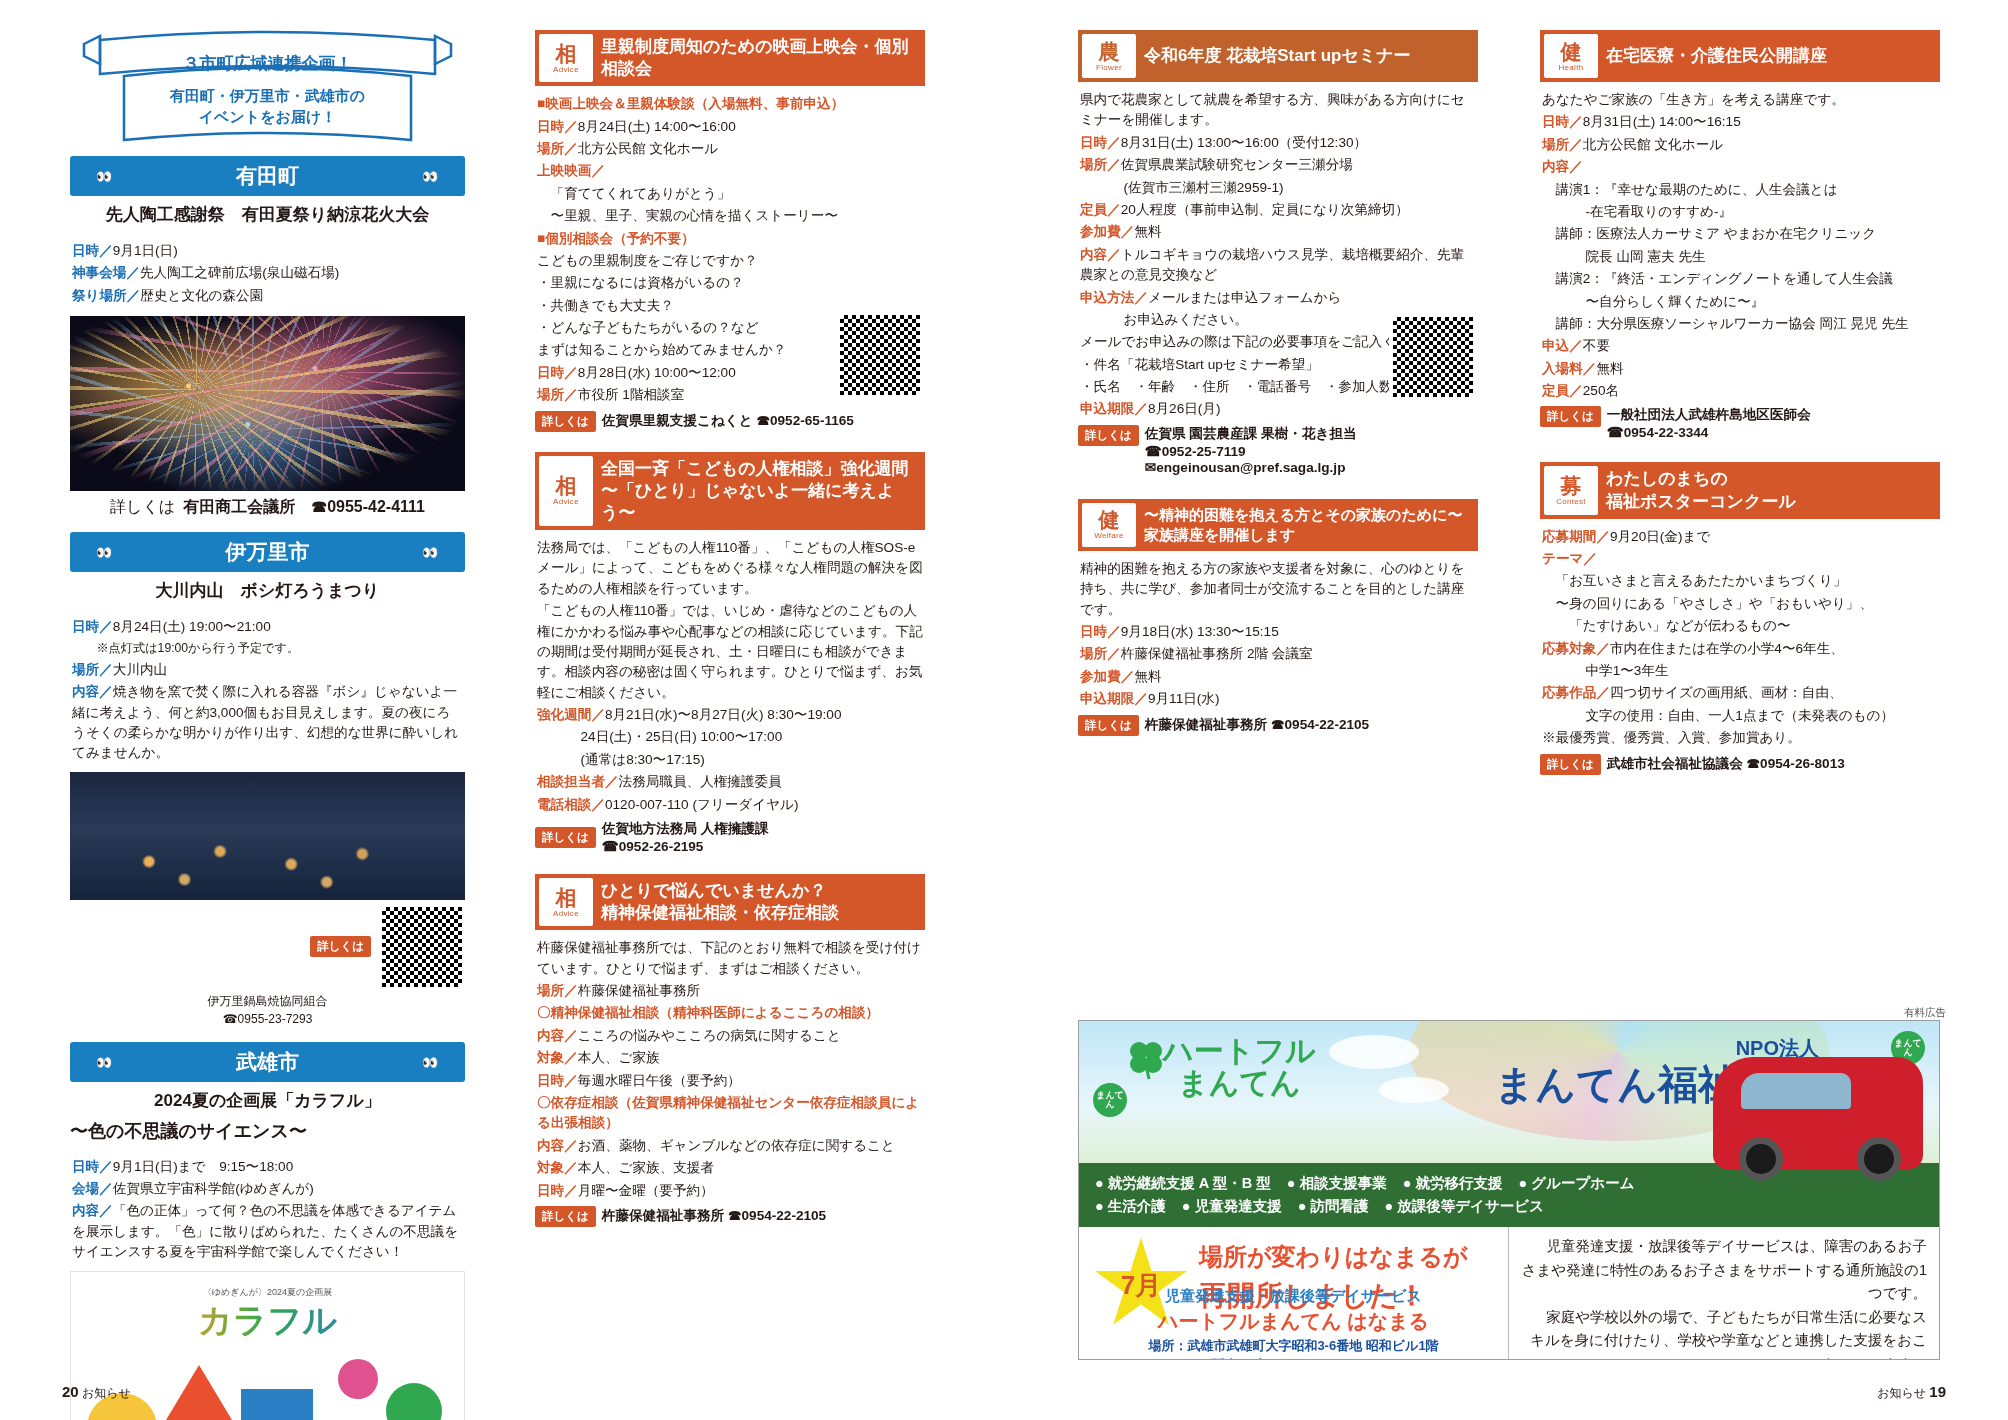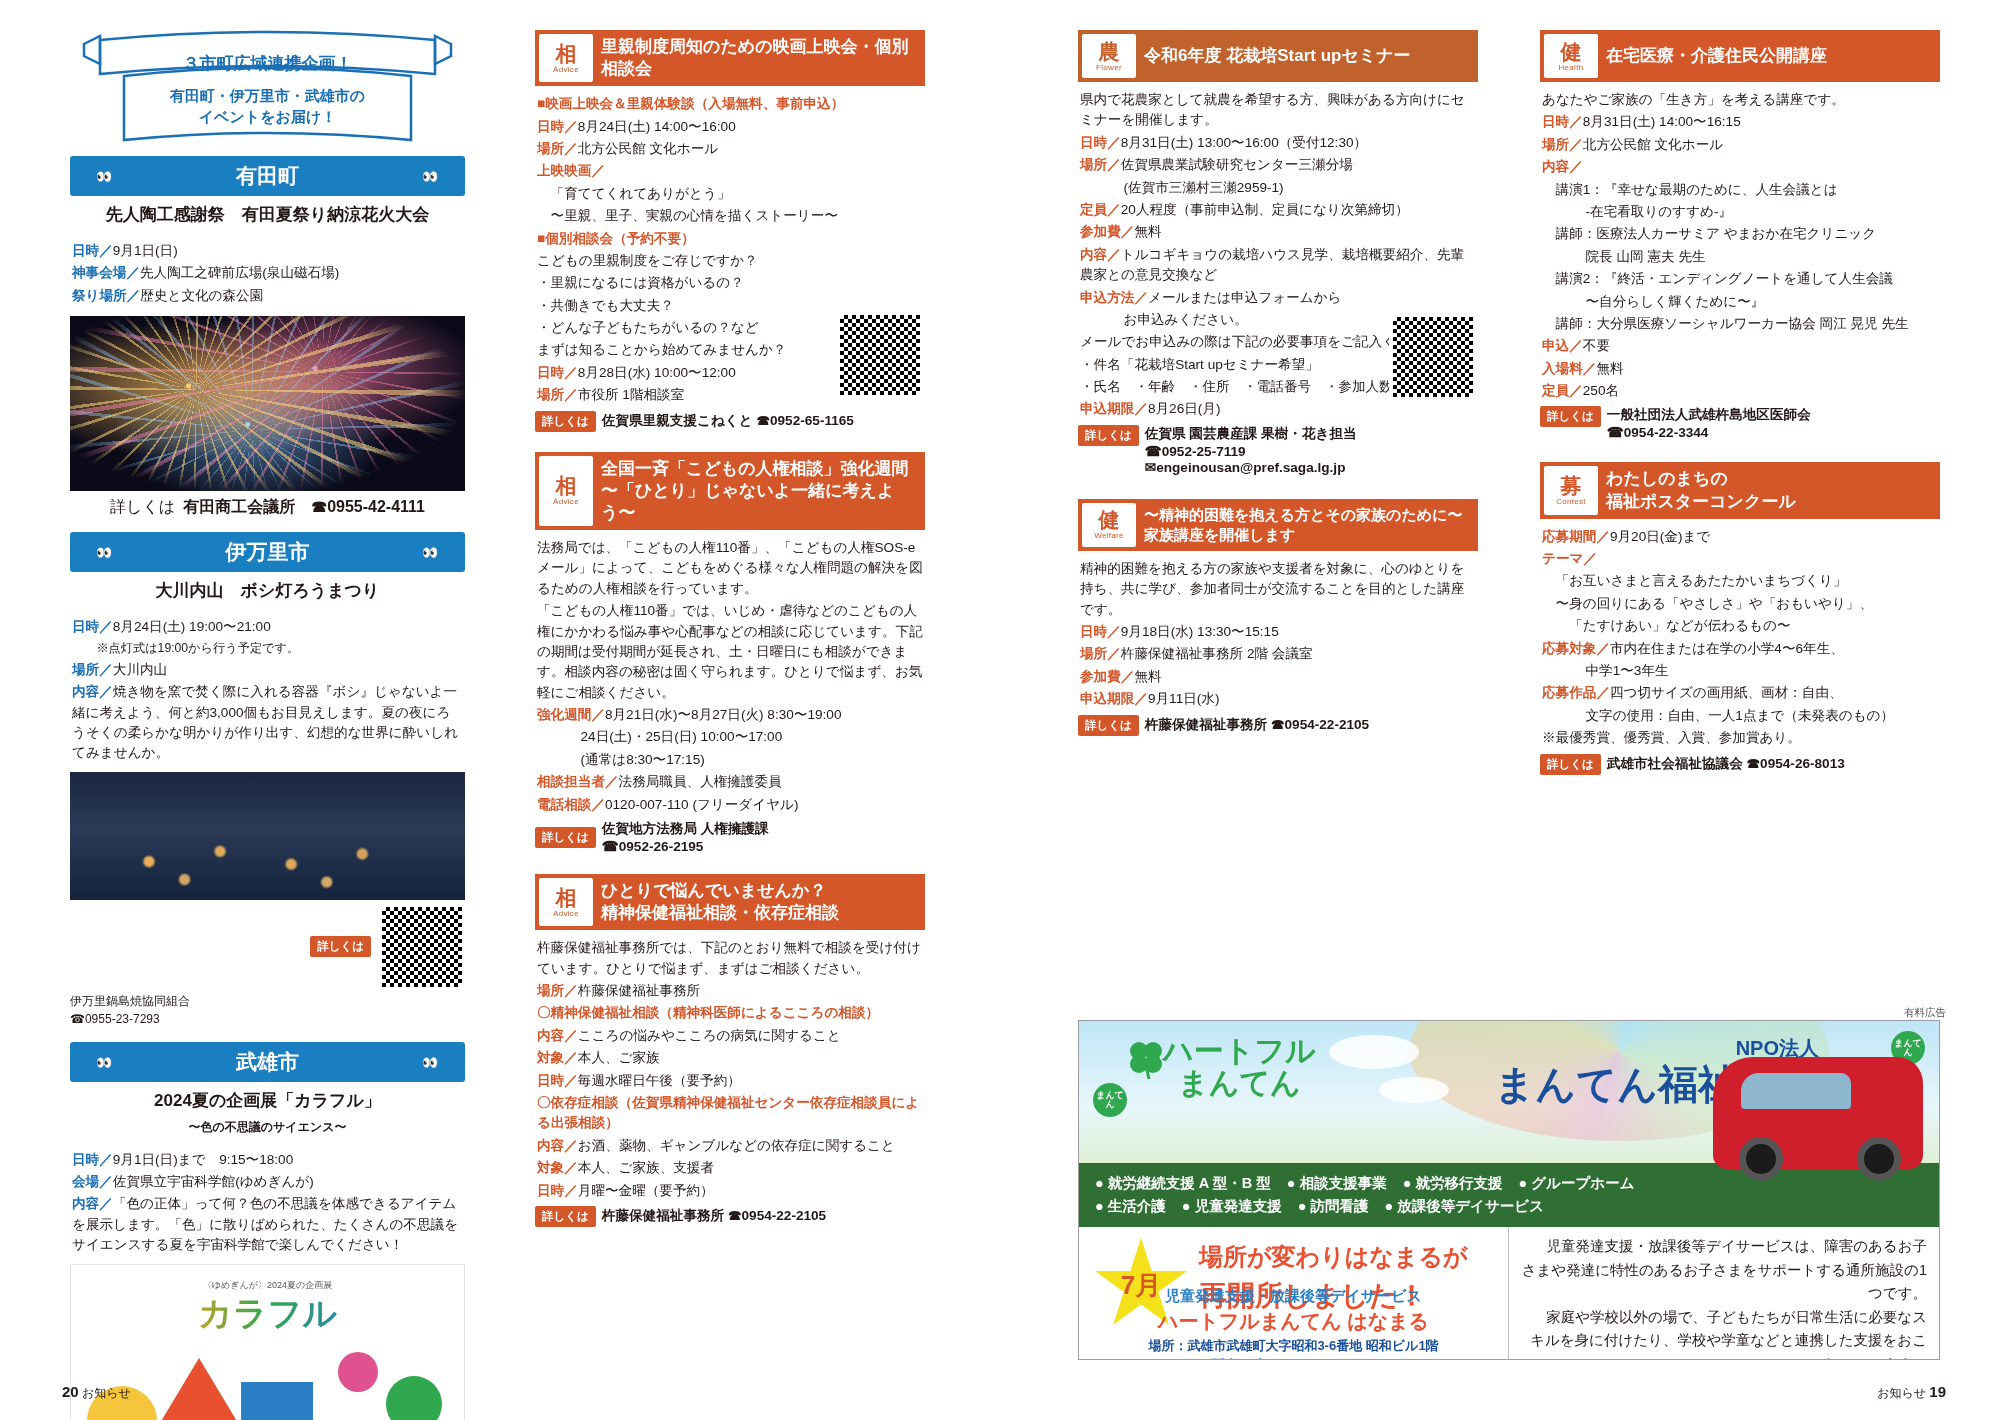--- a/index.html
+++ b/index.html
@@ -79,21 +79,21 @@
   .town-bar {
     background:#1a7fc1; color:#fff; text-align:center;
     font-size:21px; font-weight:bold; padding:6px 0;
     position:relative; border-radius:3px; margin-bottom:8px;
   }
   .town-bar .eye { position:absolute; top:50%; transform:translateY(-50%); font-size:13px; }
   .town-bar .eye.l { left:26px; }
   .town-bar .eye.r { right:26px; }
 
   .ev-title { font-size:17px; font-weight:bold; text-align:center; margin:6px 0 6px 0; line-height:1.35; }
-  .ev-sub { font-size:12px; font-weight:bold; text-align:center; margin-bottom:6px; }
+  .ev-sub { font-size:18px; font-weight:bold; margin-bottom:6px; }
   .ph-fire {
     height:175px; margin:10px 0 4px 0;
     background:
       radial-gradient(circle at 30% 40%, rgba(255,210,120,.95) 0 2px, transparent 3px),
       radial-gradient(circle at 62% 30%, rgba(255,160,200,.9) 0 2px, transparent 3px),
       radial-gradient(circle at 45% 62%, rgba(170,220,255,.9) 0 2px, transparent 3px),
       radial-gradient(ellipse at 32% 42%, rgba(255,190,90,.55) 0 12%, transparent 48%),
       radial-gradient(ellipse at 64% 32%, rgba(255,120,170,.5) 0 10%, transparent 44%),
       radial-gradient(ellipse at 46% 65%, rgba(120,190,255,.45) 0 11%, transparent 46%),
       #0a0a18;
@@ -133,21 +133,21 @@
     font-size:34px; font-weight:bold;
     background:linear-gradient(90deg,#e8502f,#f3a31b,#2fa84f,#2b7fc4,#8d4bb0);
     -webkit-background-clip:text; background-clip:text; color:transparent;
   }
   .ph-karafuru .bl1 { position:absolute; width:70px; height:70px; background:#f5c63c; border-radius:50%; left:16px; bottom:-18px; }
   .ph-karafuru .bl2 { position:absolute; width:0;height:0; border-left:48px solid transparent;border-right:48px solid transparent;border-bottom:80px solid #e8502f; left:80px; bottom:0; }
   .ph-karafuru .bl3 { position:absolute; width:72px;height:56px; background:#2b7fc4; left:170px; bottom:0; }
   .ph-karafuru .bl4 { position:absolute; width:56px;height:56px; background:#2fa84f; border-radius:50%; right:22px; bottom:6px; }
   .ph-karafuru .bl5 { position:absolute; width:40px;height:40px; background:#e0518f; border-radius:50%; right:86px; bottom:46px; }
 
-  .cap { font-size:12px; text-align:left; margin-top:2px; line-height:1.5; }
+  .cap { font-size:12px; text-align:center; margin-top:2px; line-height:1.5; }
 
   .qr {
     width:86px; height:86px; background:
       repeating-linear-gradient(0deg,#000 0 4px,#fff 4px 8px),
       repeating-linear-gradient(90deg,#000 0 4px,#fff 4px 8px);
     background-blend-mode:difference; border:3px solid #fff; outline:1px solid #fff;
   }
   .qr-row { display:flex; justify-content:flex-end; gap:8px; align-items:flex-end; }
 
   .detail-center { display:flex; align-items:center; justify-content:center; gap:8px; margin-top:6px; }

